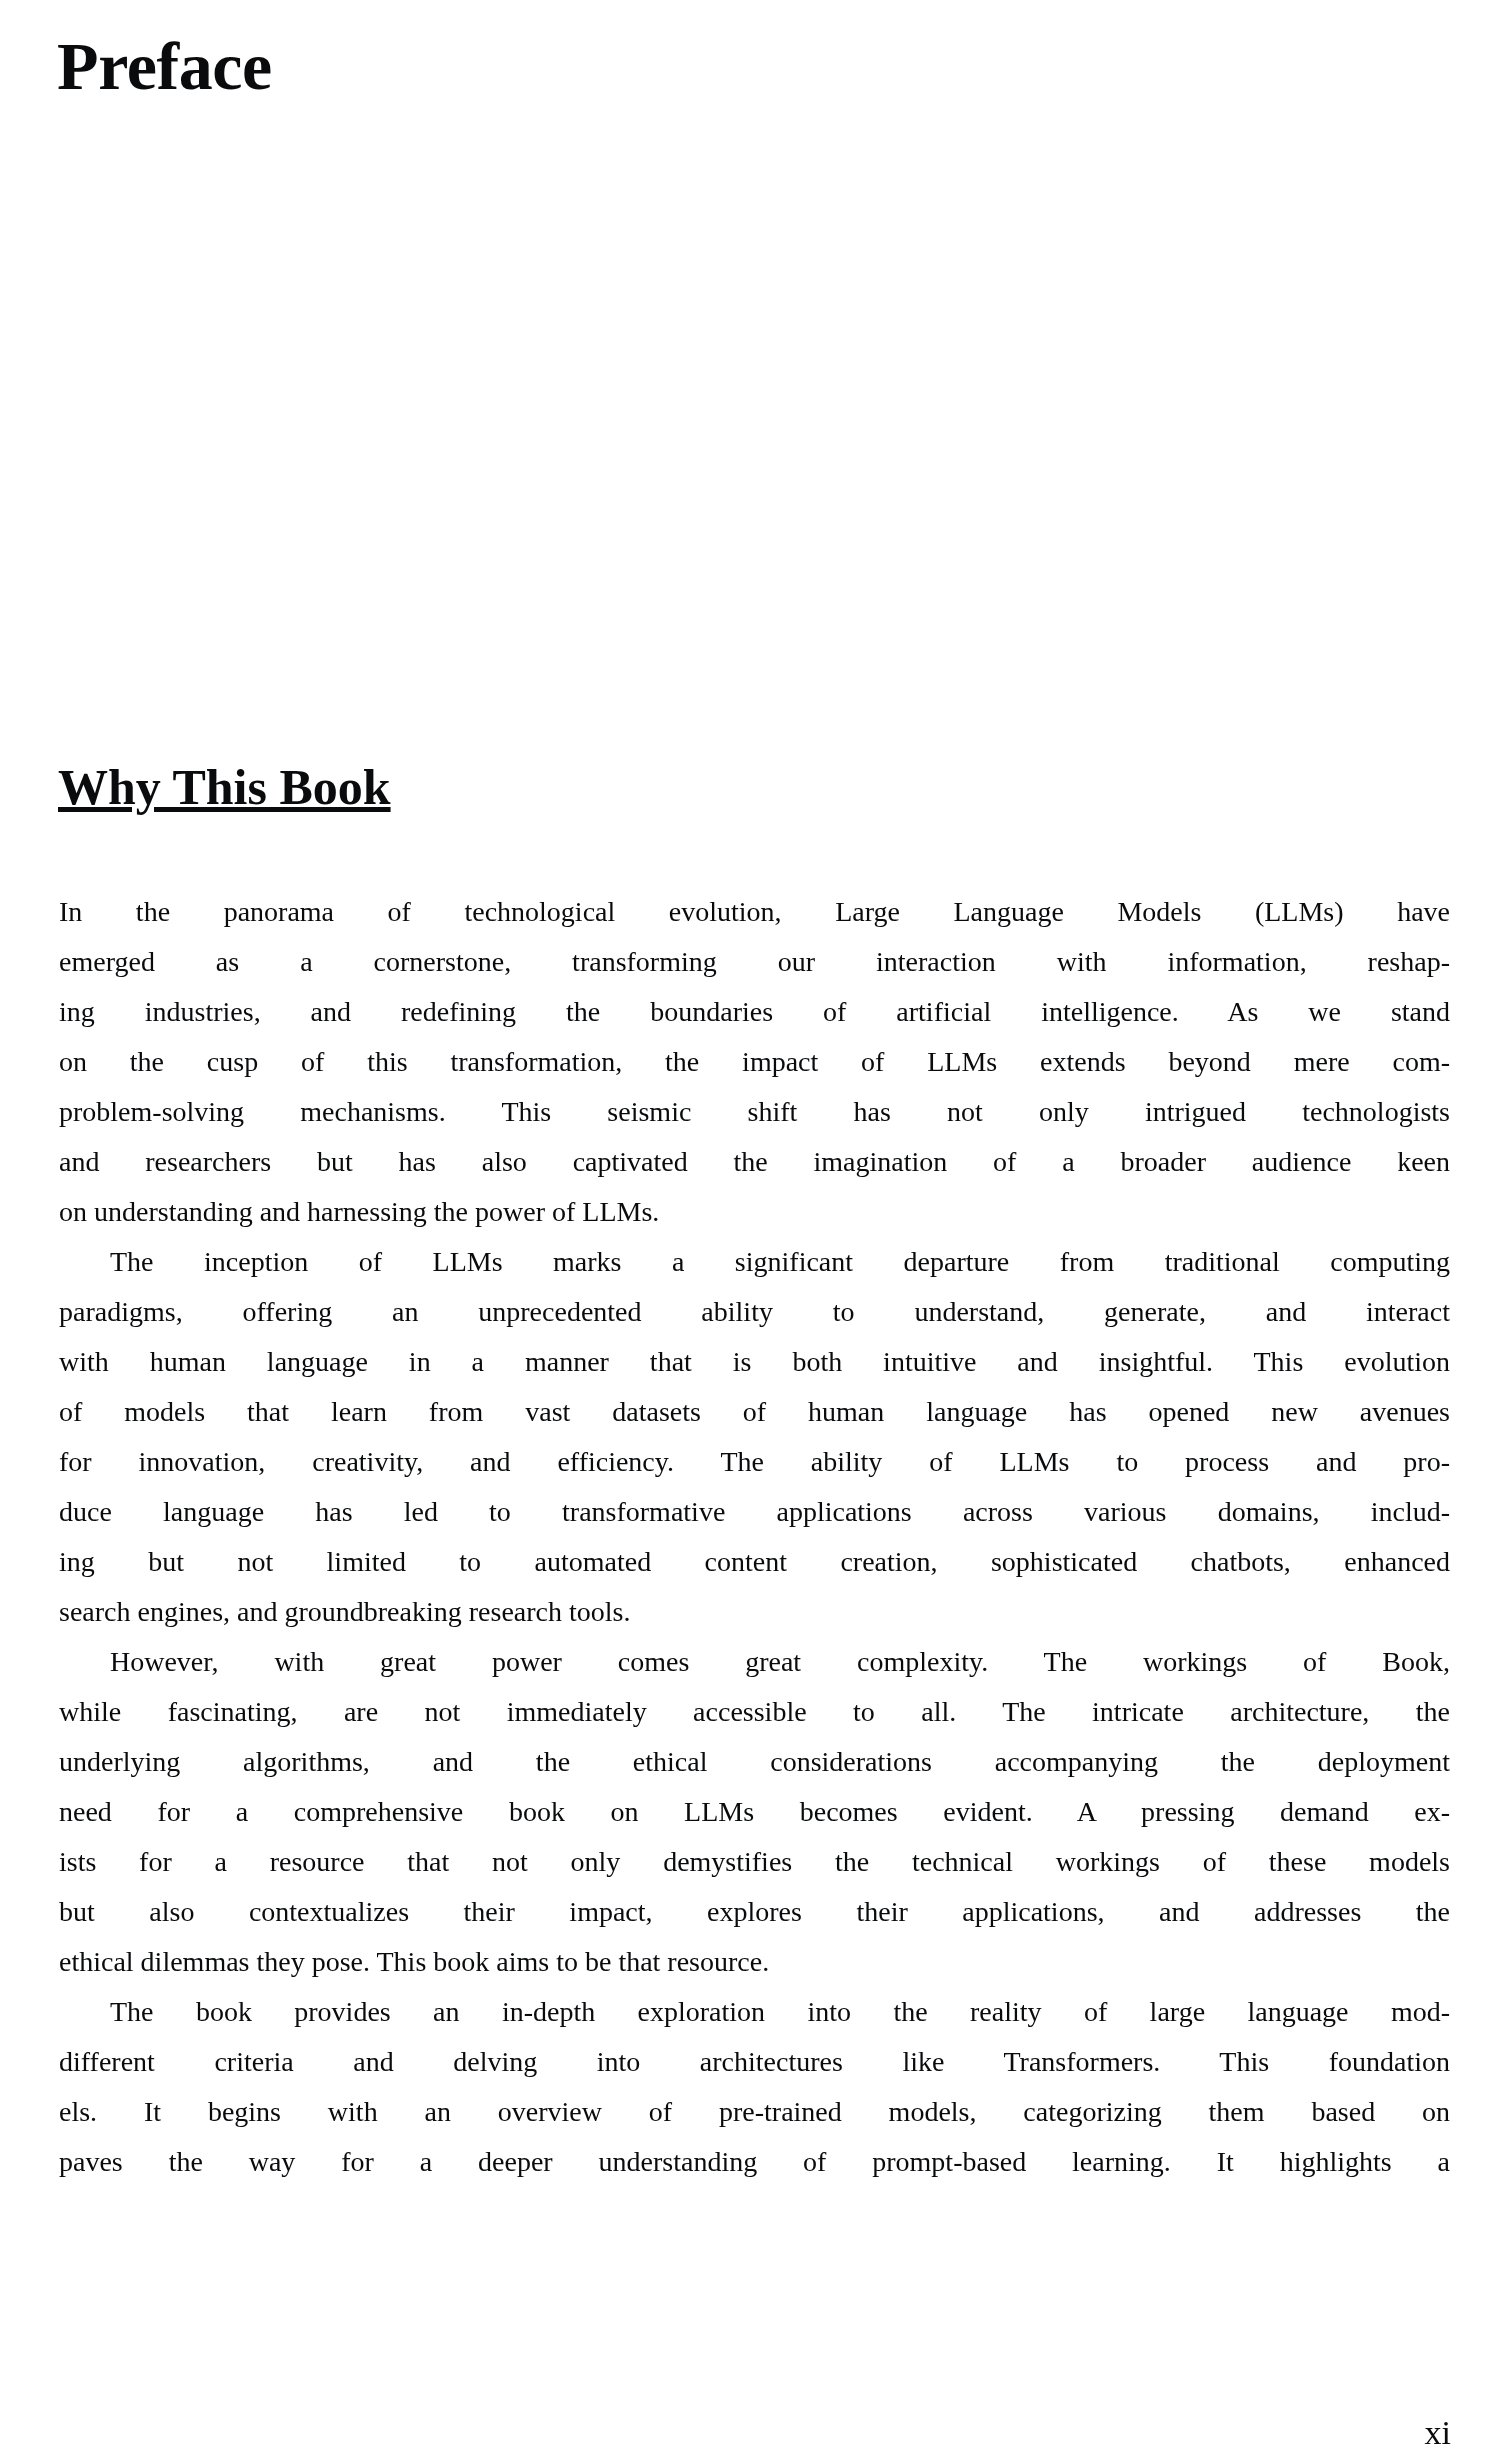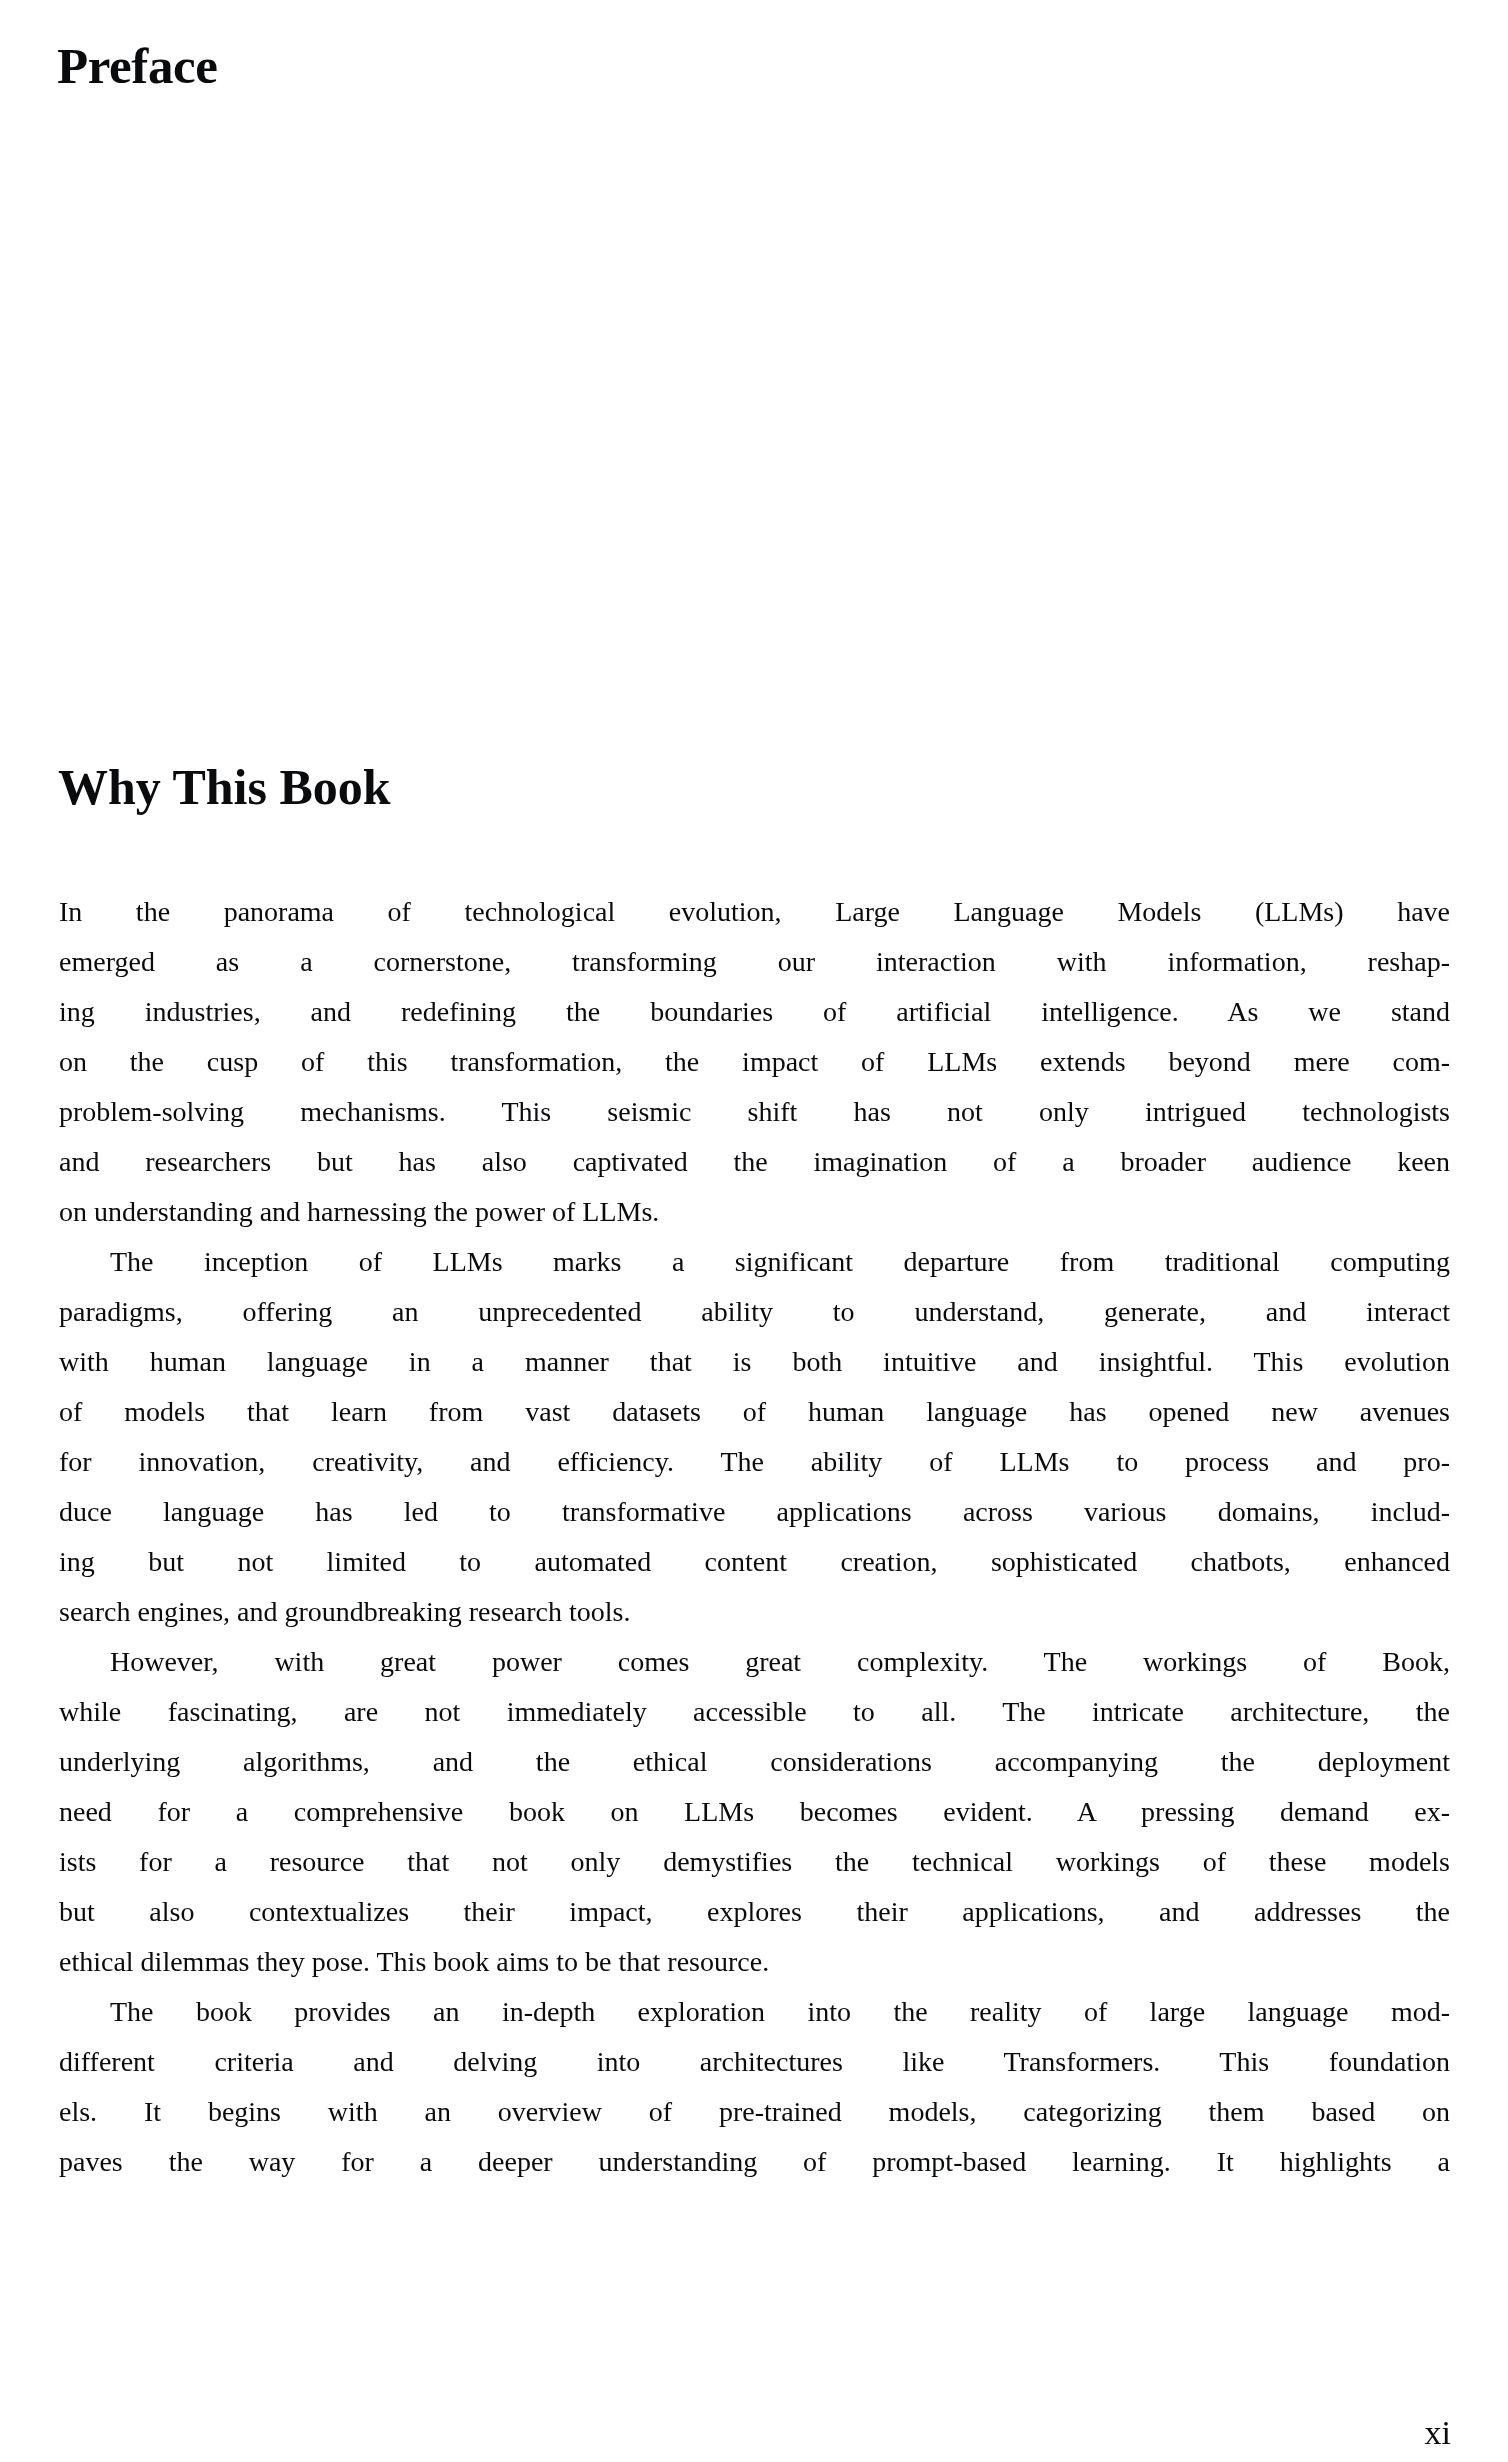--- a/index.html
+++ b/index.html
@@ -18,34 +18,35 @@
   .page {
     position: absolute;
     left: 0; top: 0;
     width: 1508px;
     height: 2462px;
   }
   .chapter-title {
     position: absolute;
     left: 57px;
     top: 26px;
-    font-size: 51px;
+    font-size: 68px;
     font-weight: bold;
     line-height: 80px;
     margin: 0;
     letter-spacing: -0.4px;
   }
   .section-title {
     position: absolute;
     left: 58px;
     top: 757px;
     font-size: 50px;
     font-weight: bold;
     line-height: 61px;
     margin: 0;
+    text-decoration: underline;
   }
   .body {
     position: absolute;
     left: 59px;
     top: 887px;
     width: 1391px;
     font-size: 28px;
     line-height: 50px;
   }
   .line {

